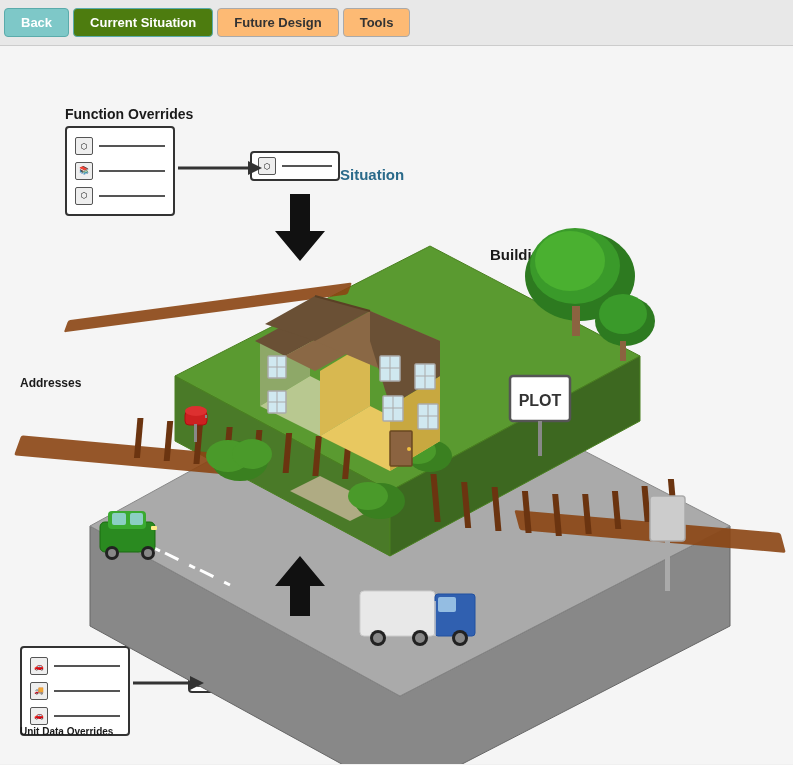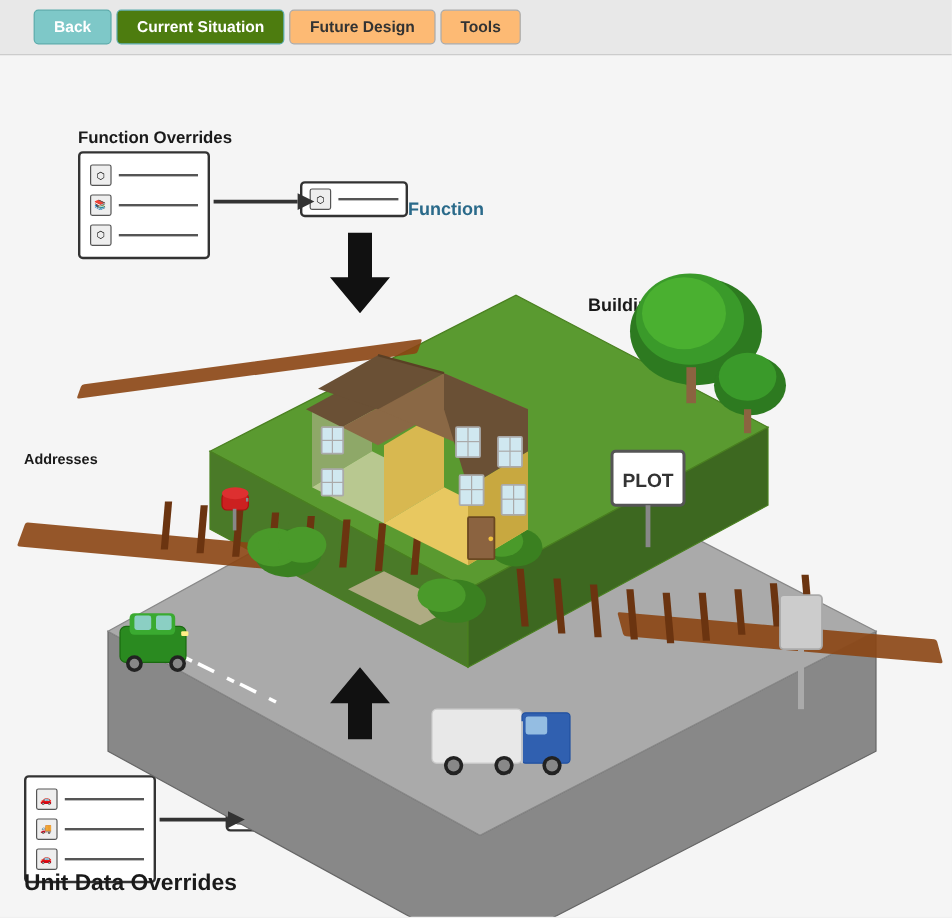--- a/index.html
+++ b/index.html
@@ -10,21 +10,21 @@
       font-family: Arial, sans-serif;
       overflow: hidden;
       position: relative;
     }
 
     
     .nav-bar {
       display: flex;
       align-items: flex-end;
       gap: 4px;
-      padding: 8px 28px;
+      padding: 8px 4px;
       background: #e8e8e8;
       border-bottom: 1px solid #ccc;
       position: relative;
       z-index: 10;
     }
 
     .nav-btn {
       padding: 6px 16px;
       border: 1px solid #aaa;
       border-radius: 4px;
@@ -108,21 +108,21 @@
       left: 65px;
       font-size: 14px;
       font-weight: bold;
       color: #1a1a1a;
     }
 
     .label-unit-data-overrides {
       position: absolute;
       top: 680px;
       left: 20px;
-      font-size: 19px;
+      font-size: 10px;
       font-weight: bold;
       color: #1a1a1a;
     }
 
     
     .function-overrides-box {
       position: absolute;
       top: 80px;
       left: 65px;
       width: 110px;
@@ -244,21 +244,21 @@
       <div class="override-icon">⬡</div>
       <div class="override-line"></div>
     </div>
   </div>
 
   <div class="function-single-box">
     <div class="override-icon">⬡</div>
     <div class="override-line"></div>
   </div>
 
-  <div class="label-functions">Function</div>
+  <div class="label-functions">Situation</div>
 
   <div class="unit-data-overrides-box">
     <div class="override-row">
       <div class="override-icon">🚗</div>
       <div class="override-line"></div>
     </div>
     <div class="override-row">
       <div class="override-icon">🚚</div>
       <div class="override-line"></div>
     </div>

